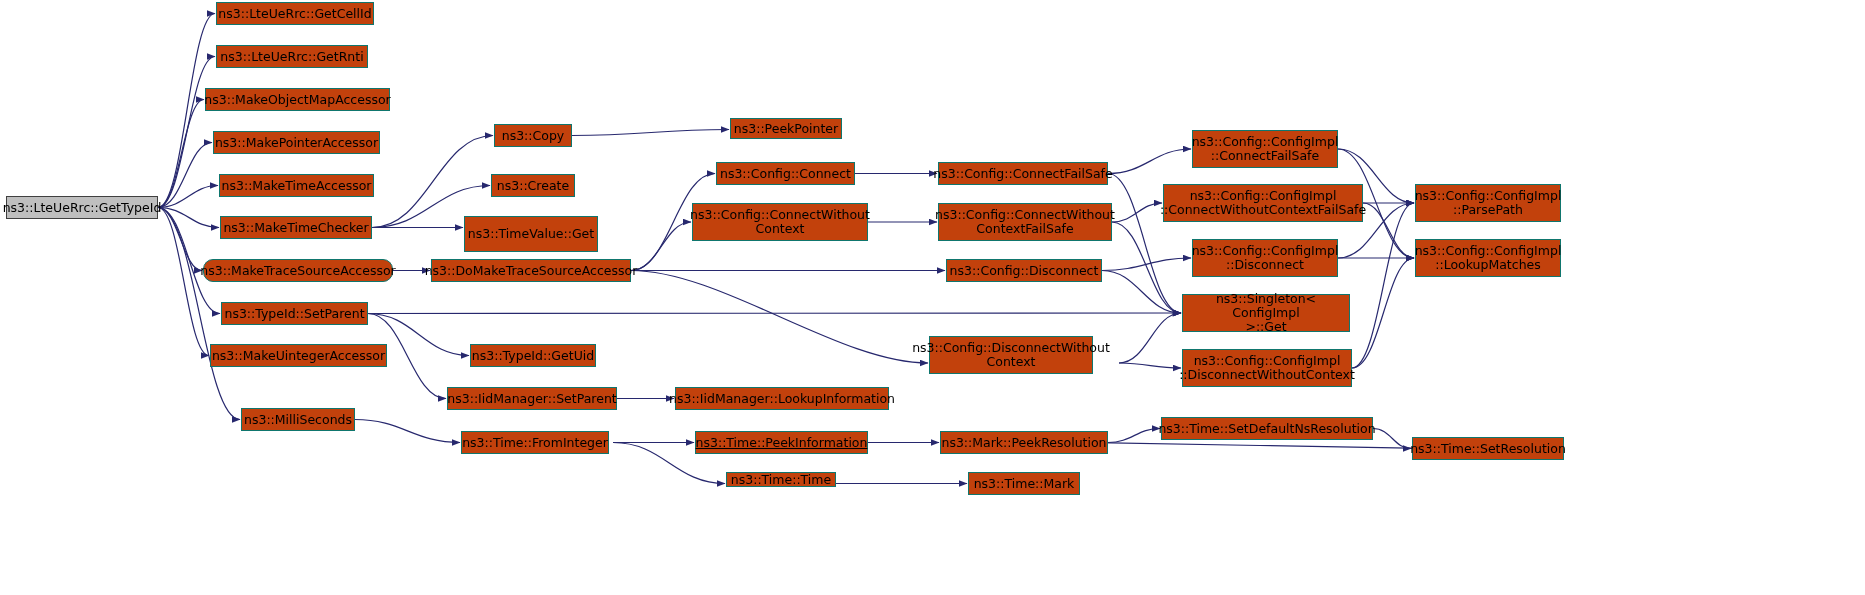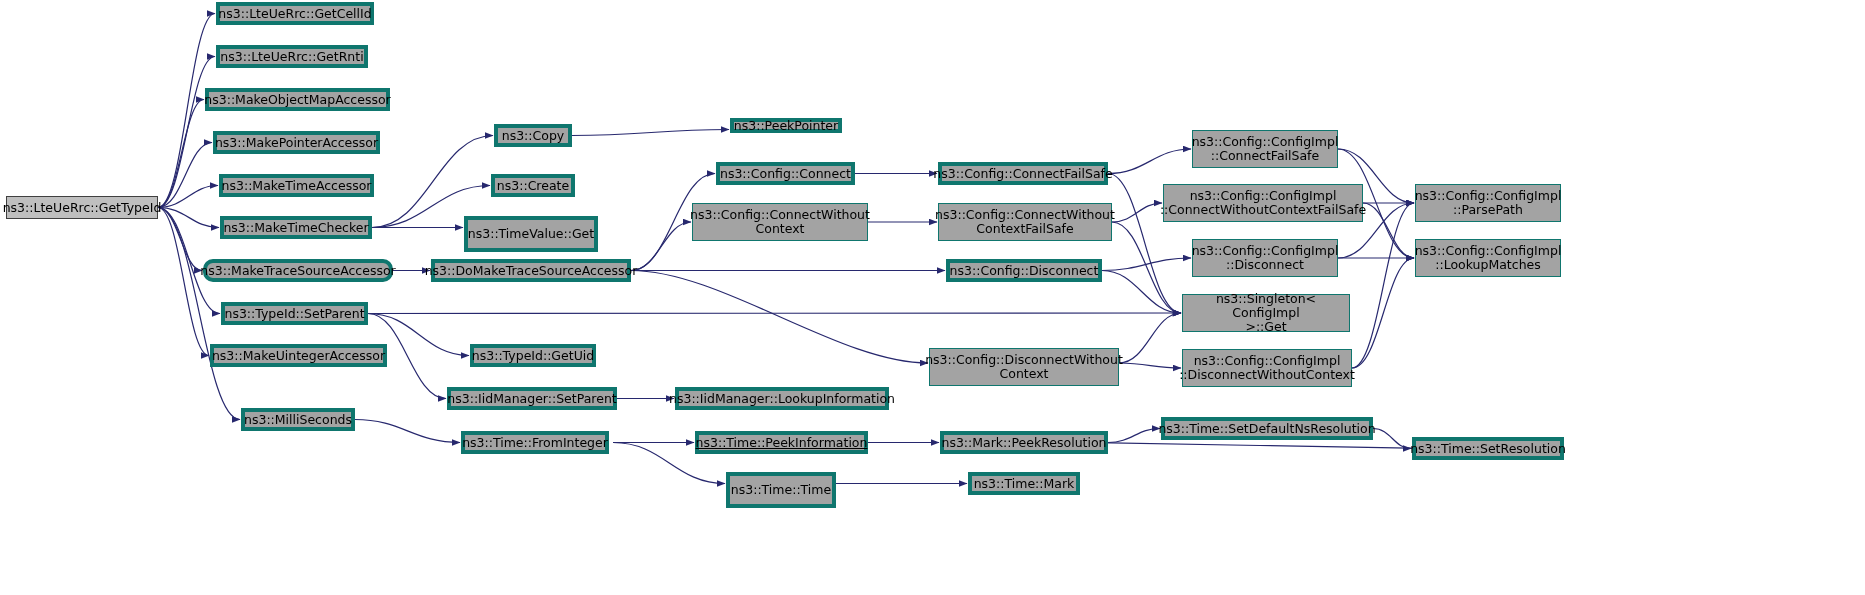--- a/index.html
+++ b/index.html
@@ -1,19 +1,19 @@
 <!DOCTYPE html>
 <html><head>
 <meta charset="utf-8">
 <style>
   html,body{margin:0;padding:0;background:#ffffff;}
   body{font-family:"DejaVu Sans","Liberation Sans",sans-serif;}
   #canvas{position:relative;width:1865px;height:595px;background:#fff;overflow:hidden;}
   svg#edges{position:absolute;left:0;top:0;width:1865px;height:595px;}
-  .node{position:absolute;box-sizing:border-box;border:4px solid #0f766e;background:#a3a3a3;
+  .node{position:absolute;box-sizing:border-box;border:1px solid #0f766e;background:#c2410c;
         display:flex;align-items:center;justify-content:center;text-align:center;
         font-size:12.5px;color:#000;line-height:1.12;padding:0 4px;white-space:pre-line;}
   .node.root{background:#bfbfbf;border-color:#404040;}
   .node.thick{border-width:1.4px;}
 </style>
 </head>
 <body>
 
 <div id="canvas">
   <svg id="edges" viewBox="0 0 1865 595">
@@ -86,32 +86,32 @@
       <div class="node" style="left: 221px; top: 302px; width: 147px; height: 23px;">ns3::TypeId::SetParent</div>
       <div class="node" style="left: 210px; top: 344px; width: 177px; height: 23px;">ns3::MakeUintegerAccessor</div>
       <div class="node" style="left: 241px; top: 408px; width: 114px; height: 23px;">ns3::MilliSeconds</div>
       <div class="node" style="left: 494px; top: 124px; width: 78px; height: 23px;">ns3::Copy</div>
       <div class="node" style="left: 491px; top: 174px; width: 84px; height: 23px;">ns3::Create</div>
       <div class="node" style="left: 464px; top: 216px; width: 134px; height: 36px;">ns3::TimeValue::Get</div>
       <div class="node" style="left: 431px; top: 259px; width: 200px; height: 23px;">ns3::DoMakeTraceSourceAccessor</div>
       <div class="node" style="left: 470px; top: 344px; width: 126px; height: 23px;">ns3::TypeId::GetUid</div>
       <div class="node" style="left: 447px; top: 387px; width: 170px; height: 23px;">ns3::IidManager::SetParent</div>
       <div class="node" style="left: 461px; top: 431px; width: 148px; height: 23px;">ns3::Time::FromInteger</div>
-      <div class="node" style="left: 730px; top: 118px; width: 112px; height: 15px;">ns3::PeekPointer</div>
+      <div class="node" style="left: 730px; top: 118px; width: 112px; height: 21px;">ns3::PeekPointer</div>
       <div class="node" style="left: 716px; top: 162px; width: 139px; height: 23px;">ns3::Config::Connect</div>
       <div class="node thick" style="left: 692px; top: 203px; width: 176px; height: 38px;">ns3::Config::ConnectWithout
 Context</div>
       <div class="node" style="left: 675px; top: 387px; width: 214px; height: 23px;">ns3::IidManager::LookupInformation</div>
       <div class="node" style="left: 695px; top: 431px; width: 173px; height: 23px; text-decoration: underline;">ns3::Time::PeekInformation</div>
-      <div class="node" style="left: 726px; top: 472px; width: 110px; height: 36px;">ns3::Time::Time</div>
+      <div class="node" style="left: 726px; top: 472px; width: 110px; height: 15px;">ns3::Time::Time</div>
       <div class="node" style="left: 938px; top: 162px; width: 170px; height: 23px;">ns3::Config::ConnectFailSafe</div>
       <div class="node thick" style="left: 938px; top: 203px; width: 174px; height: 38px;">ns3::Config::ConnectWithout
 ContextFailSafe</div>
       <div class="node" style="left: 946px; top: 259px; width: 156px; height: 23px;">ns3::Config::Disconnect</div>
-      <div class="node thick" style="left: 929px; top: 348px; width: 190px; height: 38px;">ns3::Config::DisconnectWithout
+      <div class="node thick" style="left: 929px; top: 336px; width: 164px; height: 38px;">ns3::Config::DisconnectWithout
 Context</div>
       <div class="node" style="left: 940px; top: 431px; width: 168px; height: 23px;">ns3::Mark::PeekResolution</div>
       <div class="node" style="left: 968px; top: 472px; width: 112px; height: 23px;">ns3::Time::Mark</div>
       <div class="node thick" style="left: 1192px; top: 130px; width: 146px; height: 38px;">ns3::Config::ConfigImpl
 ::ConnectFailSafe</div>
       <div class="node thick" style="left: 1163px; top: 184px; width: 200px; height: 38px;">ns3::Config::ConfigImpl
 ::ConnectWithoutContextFailSafe</div>
       <div class="node thick" style="left: 1192px; top: 239px; width: 146px; height: 38px;">ns3::Config::ConfigImpl
 ::Disconnect</div>
       <div class="node thick" style="left: 1182px; top: 294px; width: 168px; height: 38px;">ns3::Singleton&lt; ConfigImpl

